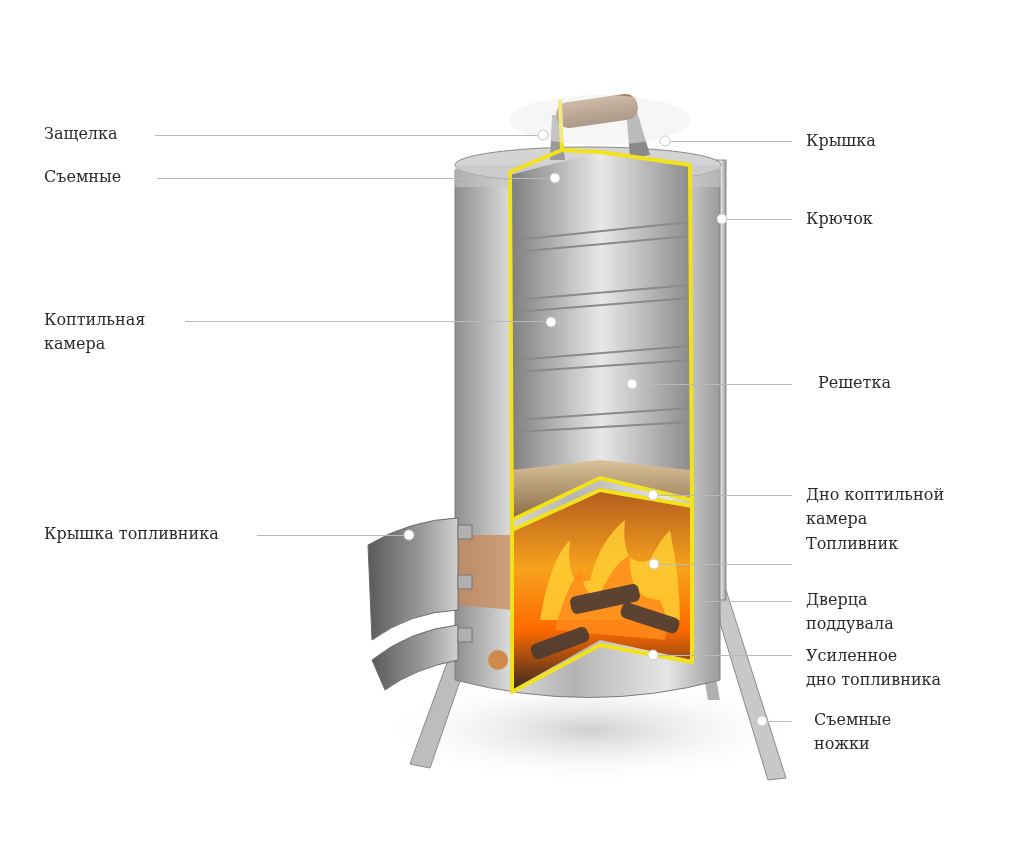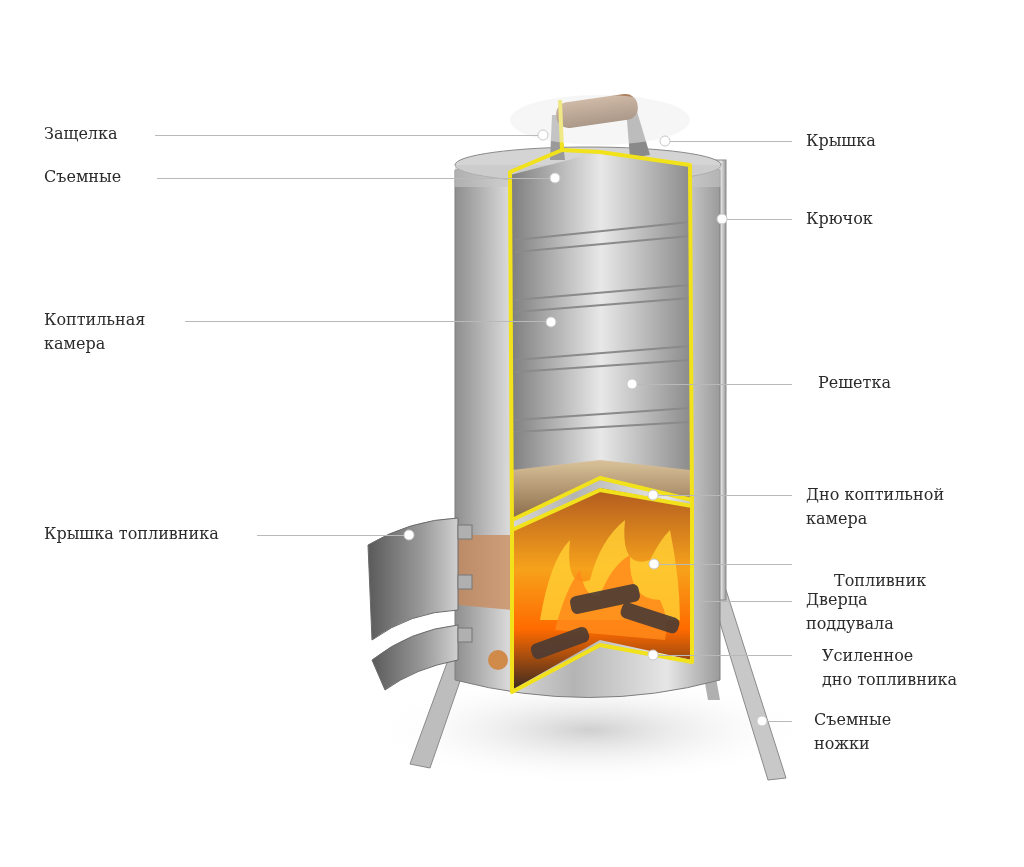--- a/index.html
+++ b/index.html
@@ -140,19 +140,19 @@
 <div class="label" style="left:44px;top:165px;">Съемные</div>
 <div class="label" style="left:44px;top:308px;">Коптильная
 камера</div>
 <div class="label" style="left:44px;top:522px;">Крышка топливника</div>
 
 <div class="label" style="left:806px;top:129px;">Крышка</div>
 <div class="label" style="left:806px;top:207px;">Крючок</div>
 <div class="label" style="left:806px;top:371px;margin-left:12px;">Решетка</div>
 <div class="label" style="left:806px;top:483px;">Дно коптильной
 камера</div>
-<div class="label" style="left:806px;top:569px;margin-left:28px;">Топливник</div>
+<div class="label" style="left:806px;top:532px;">Топливник</div>
 <div class="label" style="left:806px;top:588px;">Дверца
 поддувала</div>
-<div class="label" style="left:806px;top:644px;margin-left:16px;">Усиленное
+<div class="label" style="left:806px;top:644px;">Усиленное
 дно топливника</div>
 <div class="label" style="left:814px;top:708px;">Съемные
 ножки</div>
 
 </body></html>

